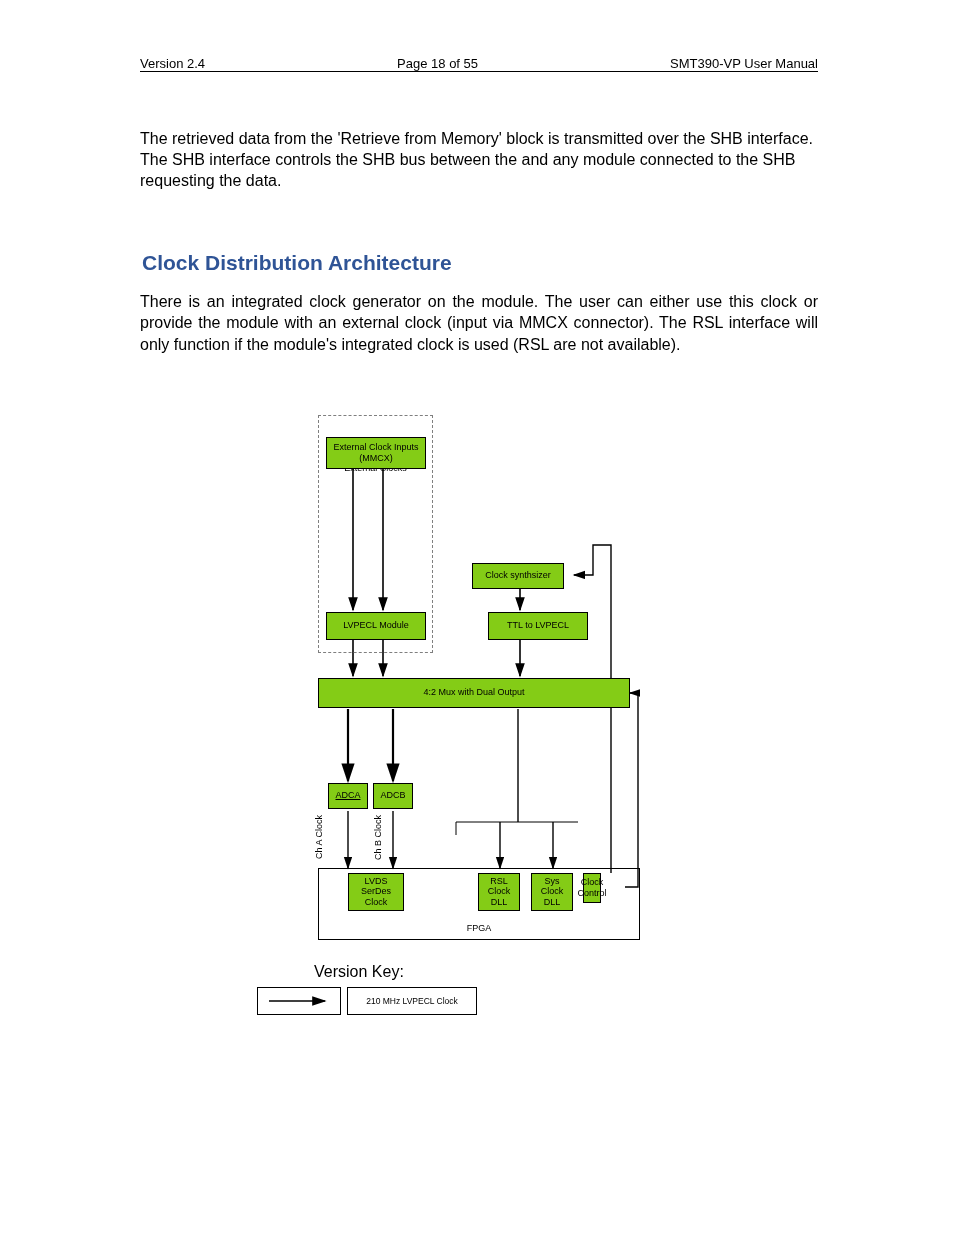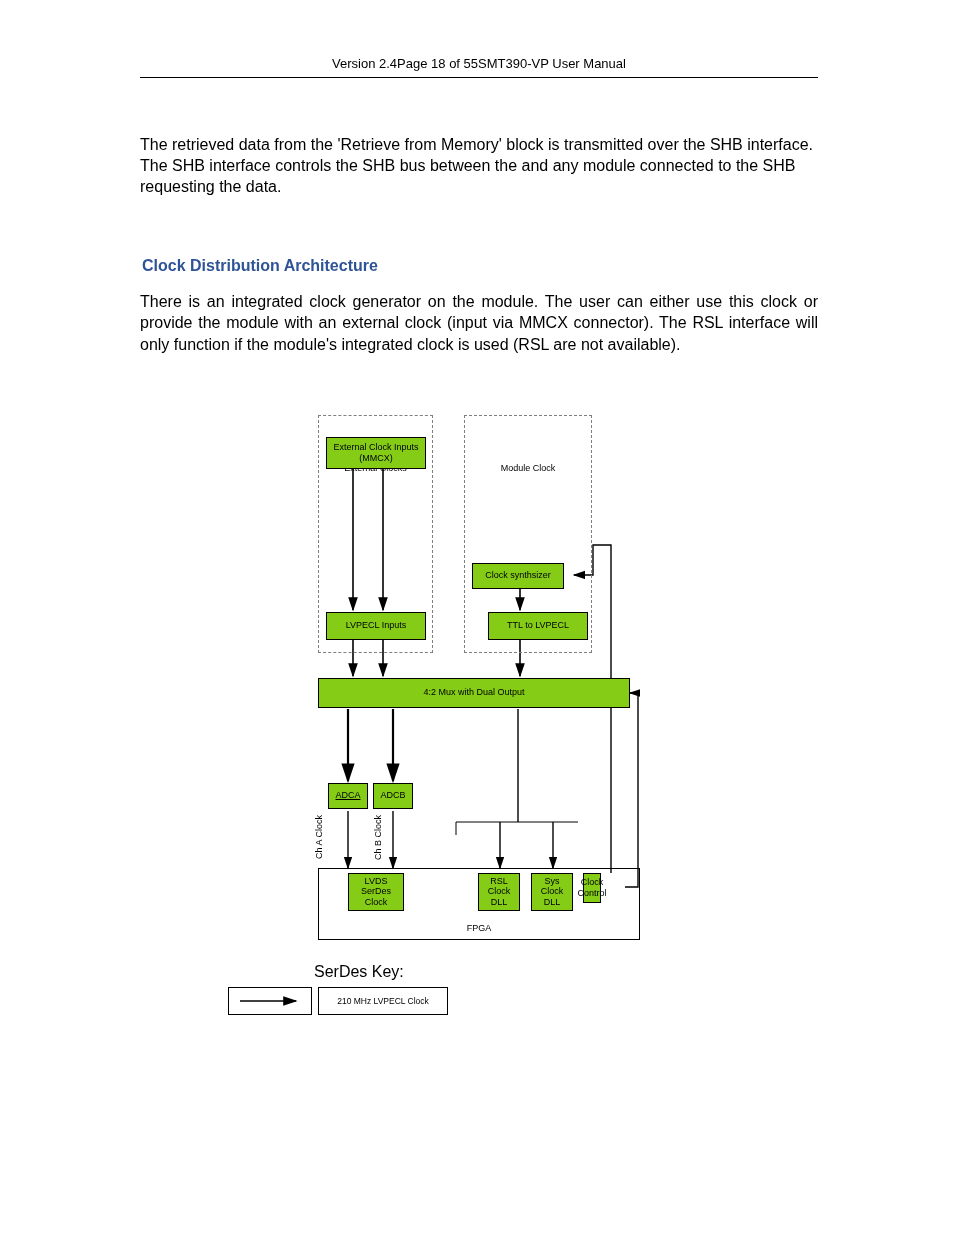--- a/index.html
+++ b/index.html
@@ -11,36 +11,36 @@
   }
   .page {
     width: 954px;
     height: 1235px;
     position: relative;
     box-sizing: border-box;
     padding: 56px 136px 0 140px;
   }
   .header-row {
     display: flex;
-    justify-content: center;
+    justify-content: space-between;
     font-size: 13px;
     border-bottom: 1px solid #000;
-    padding-bottom: 6px;
+    padding-bottom: 0;
     margin-bottom: 56px;
   }
   .para {
     font-size: 16px;
     line-height: 1.32;
     margin-bottom: 60px;
   }
   .para.justify {
     text-align: justify;
   }
   .section-title {
-    font-size: 16px;
+    font-size: 21px;
     color: #2f5496;
     margin: 0 0 8px 2px;
   }
   .diagram {
     position: relative;
     width: 322px;
     height: 540px;
     margin: 2px auto 8px auto;
   }
   .diagram svg {
@@ -93,21 +93,21 @@
     transform: rotate(180deg);
   }
   .key-title {
     font-size: 16px;
     margin: 4px 0 6px 174px;
   }
   .key-row {
     position: relative;
     width: 230px;
     height: 28px;
-    margin-left: 88px;
+    margin-left: 117px;
   }
   .key-row .kbox {
     position: absolute;
     border: 1px solid #000;
     box-sizing: border-box;
     display: flex;
     align-items: center;
     justify-content: center;
     font-size: 8.5px;
   }
@@ -167,48 +167,45 @@
       <line x1="138" y1="407" x2="138" y2="420" stroke="#000" stroke-width="1"></line>
 
       <path d="M 307 472 L 320 472 L 320 278 L 312 278" fill="none" stroke="#000" stroke-width="1.4" marker-end="url(#arrow)"></path>
 
       <path d="M 293 458 L 293 130 L 275 130 L 275 160 L 256 160" fill="none" stroke="#000" stroke-width="1.4" marker-end="url(#arrow)"></path>
     </svg>
 
     <div class="dgroup" style="left:0; top:0; width:115px; height:238px;">
       <div class="glabel">External Clocks</div>
     </div>
-    <div class="dgroup" style="left:146px; top:0; width:128px; height:238px;">
-      <div class="glabel">Module Clock</div>
-    </div>
 
     <div class="dbox" style="left:8px; top:22px; width:100px; height:32px;">External Clock Inputs (MMCX)</div>
     <div class="dbox" style="left:154px; top:148px; width:92px; height:26px;">Clock synthsizer</div>
-    <div class="dbox" style="left:8px; top:197px; width:100px; height:28px;">LVPECL Inputs</div>
+    <div class="dbox" style="left:8px; top:197px; width:100px; height:28px;">LVPECL Module</div>
     <div class="dbox" style="left:170px; top:197px; width:100px; height:28px;">TTL to LVPECL</div>
 
     <div class="dbox" style="left:0; top:263px; width:312px; height:30px;">4:2 Mux with Dual Output</div>
 
     <div class="dbox" style="left:10px; top:368px; width:40px; height:26px;text-decoration:underline;">ADCA</div>
     <div class="dbox" style="left:55px; top:368px; width:40px; height:26px;">ADCB</div>
 
     <div class="vlabel" style="left:-4px; top:400px;">Ch A Clock</div>
     <div class="vlabel" style="left:55px; top:400px;">Ch B Clock</div>
 
     <div class="fpga" style="left:0; top:453px; width:322px; height:72px;">
       <div class="flabel">FPGA</div>
     </div>
     <div class="dbox" style="left:30px; top:458px; width:56px; height:38px;">LVDS SerDes Clock</div>
     <div class="dbox" style="left:160px; top:458px; width:42px; height:38px;">RSL Clock DLL</div>
     <div class="dbox" style="left:213px; top:458px; width:42px; height:38px;">Sys Clock DLL</div>
     <div class="dbox" style="left:265px; top:458px; width:18px; height:30px;">Clock Control</div>
 
   </div>
 
-  <div class="key-title">SerDes Key:</div>
+  <div class="key-title">Version Key:</div>
   <div class="key-row">
     <div class="kbox" style="left:0; top:0; width:84px; height:28px;">
       <svg width="72" height="12">
         <defs>
           <marker id="arrow2" markerWidth="10" markerHeight="10" refX="8" refY="3" orient="auto" markerUnits="strokeWidth">
             <path d="M0,0 L0,6 L9,3 z" fill="#000"></path>
           </marker>
         </defs>
         <line x1="6" y1="6" x2="62" y2="6" stroke="#000" stroke-width="1.6" marker-end="url(#arrow2)"></line>
       </svg>

